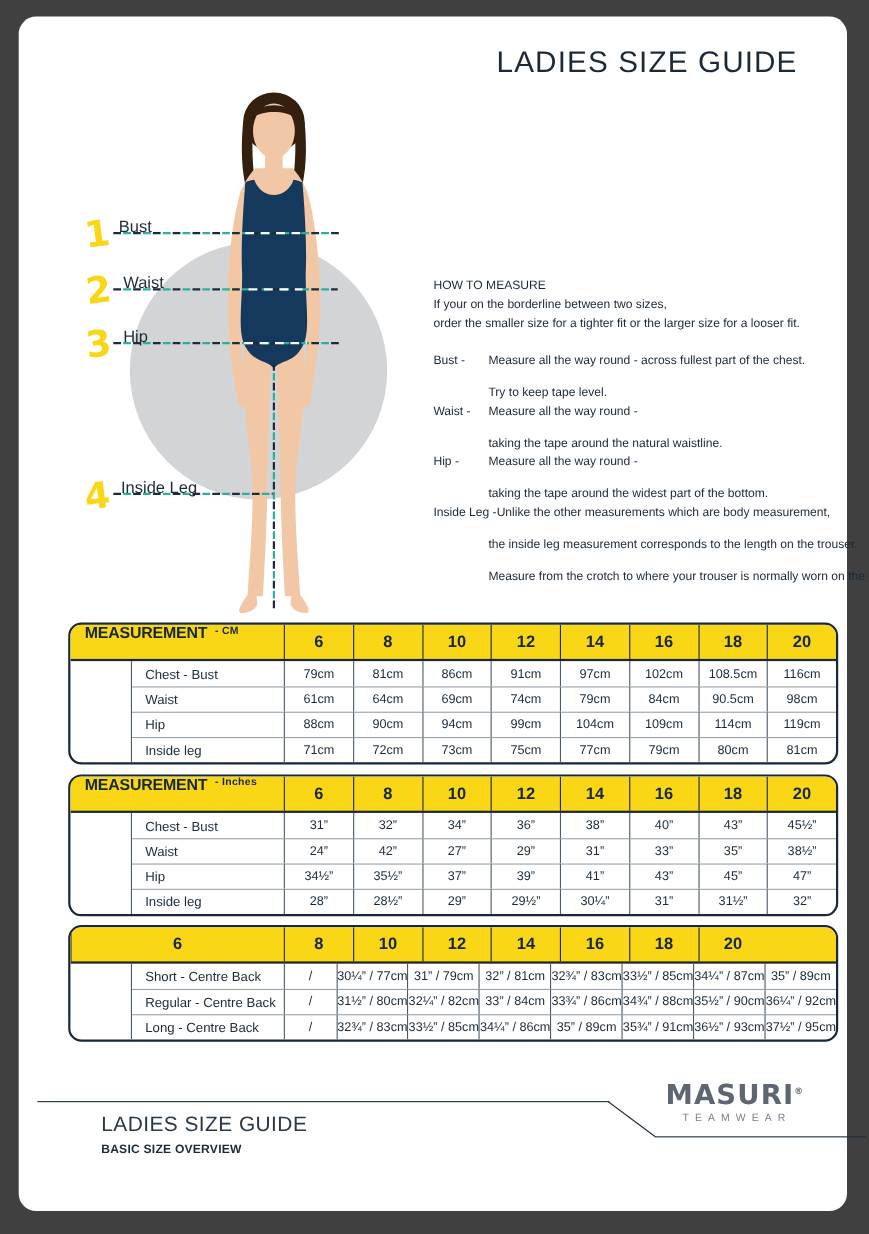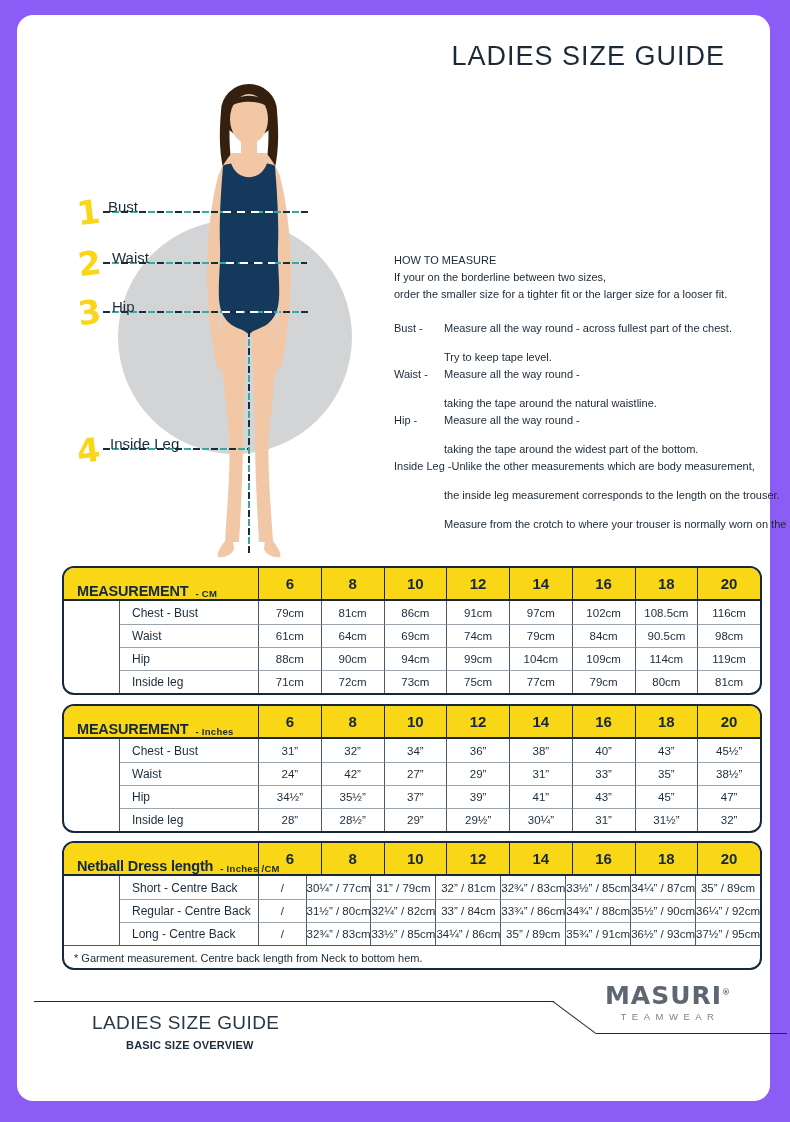--- a/index.html
+++ b/index.html
@@ -1,20 +1,20 @@
 <!DOCTYPE html>
 <html><head>
 <meta charset="utf-8">
 <style>
   * { margin:0; padding:0; box-sizing:border-box; }
   html,body { background:#fff; }
   body { font-family:"Liberation Sans", sans-serif; color:#1b2b3a; }
   #page {
     position:relative; width:790px; height:1122px;
-    background:#8b5cf6; overflow:hidden;
+    background:#404040; overflow:hidden;
   }
   #sheet {
     position:absolute; left:17px; top:15px; right:20px; bottom:21px;
     background:#ffffff; border-radius:16px;
   }
   
   .doc-title {
     position:absolute; top:26px; right:45px;
     font-size:27px; font-weight:300; letter-spacing:1px; color:#1c2a38;
   }
@@ -41,21 +41,21 @@
     position:absolute; left:45px; width:700px;
     border:2.5px solid #16283a; border-radius:12px; overflow:hidden;
     background:#fff;
   }
   .t1 { top:551px; } .t2 { top:689px; } .t3 { top:826px; }
   .thdr {
     display:grid; grid-template-columns:194px repeat(8,1fr);
     background:#f9d616; border-bottom:2.5px solid #16283a; height:33px;
   }
   .thlabel {
-    display:flex; align-items:flex-end; padding-left:13px; white-space:nowrap;
+    display:flex; align-items:flex-start; padding-left:13px; white-space:nowrap;
   }
   .t-title { font-weight:700; font-size:14.5px; letter-spacing:-0.2px; color:#16283a; }
   .t-unit  { font-weight:700; font-size:9.5px;  color:#16283a; margin-left:7px; letter-spacing:0.3px; }
   .thcell {
     display:flex; align-items:center; justify-content:center;
     font-weight:700; font-size:15px; color:#16283a;
     border-left:1.5px solid #16283a;
   }
   .tbody {
     display:grid; grid-template-columns:56px 138px repeat(8,1fr);
@@ -90,21 +90,21 @@
     font-family:"DejaVu Sans", sans-serif;
   }
   .brand-reg { font-size:8px; vertical-align:super; color:#5d6671; }
   .brand-tag { font-size:9.5px; letter-spacing:5.5px; color:#7a828c; margin-top:3px; padding-left:4px; }
   .foot-title {
     position:absolute; left:75px; top:997px;
     font-size:19px; font-weight:400; letter-spacing:0.4px; color:#2a3846;
   }
   .foot-sub {
     position:absolute; left:75px; top:1024px;
-    font-size:11px; font-weight:700; color:#1c2b39; letter-spacing:0.2px;margin-left:34px;
+    font-size:11px; font-weight:700; color:#1c2b39; letter-spacing:0.2px;
   }
 </style>
 </head>
 <body>
 
 <div id="page">
   <div id="sheet">
 
     <div class="doc-title">LADIES SIZE GUIDE</div>
 
@@ -281,24 +281,20 @@
           <div class="val">29”</div>
           <div class="val">29½”</div>
           <div class="val">30¼”</div>
           <div class="val">31”</div>
           <div class="val">31½”</div>
           <div class="val">32”</div>
         </div>
       </div>
     <div class="size-table t3">
         <div class="thdr">
-          <div class="thlabel">
-            <span class="t-title">Netball Dress length</span>
-            <span class="t-unit">-  Inches /CM</span>
-          </div>
           <div class="thcell">6</div>
           <div class="thcell">8</div>
           <div class="thcell">10</div>
           <div class="thcell">12</div>
           <div class="thcell">14</div>
           <div class="thcell">16</div>
           <div class="thcell">18</div>
           <div class="thcell">20</div>
         </div>
         <div class="tbody">
@@ -323,21 +319,20 @@
           <div class="val">36¼” / 92cm</div>
           <div class="lbl">Long - Centre Back</div>
           <div class="val">/</div>
           <div class="val">32¾” / 83cm</div>
           <div class="val">33½” / 85cm</div>
           <div class="val">34¼” / 86cm</div>
           <div class="val">35” / 89cm</div>
           <div class="val">35¾” / 91cm</div>
           <div class="val">36½” / 93cm</div>
           <div class="val">37½” / 95cm</div>
-          <div class="tnote">* Garment measurement. Centre back length from Neck to bottom hem.</div>
         </div>
       </div>
 
     <div class="divider-a"></div>
     <div class="divider-diag"></div>
     <div class="divider-b"></div>
 
     <div class="brand">
       <div class="brand-name"><span>MASURI</span><span class="brand-reg">®</span></div>
       <div class="brand-tag">TEAMWEAR</div>

